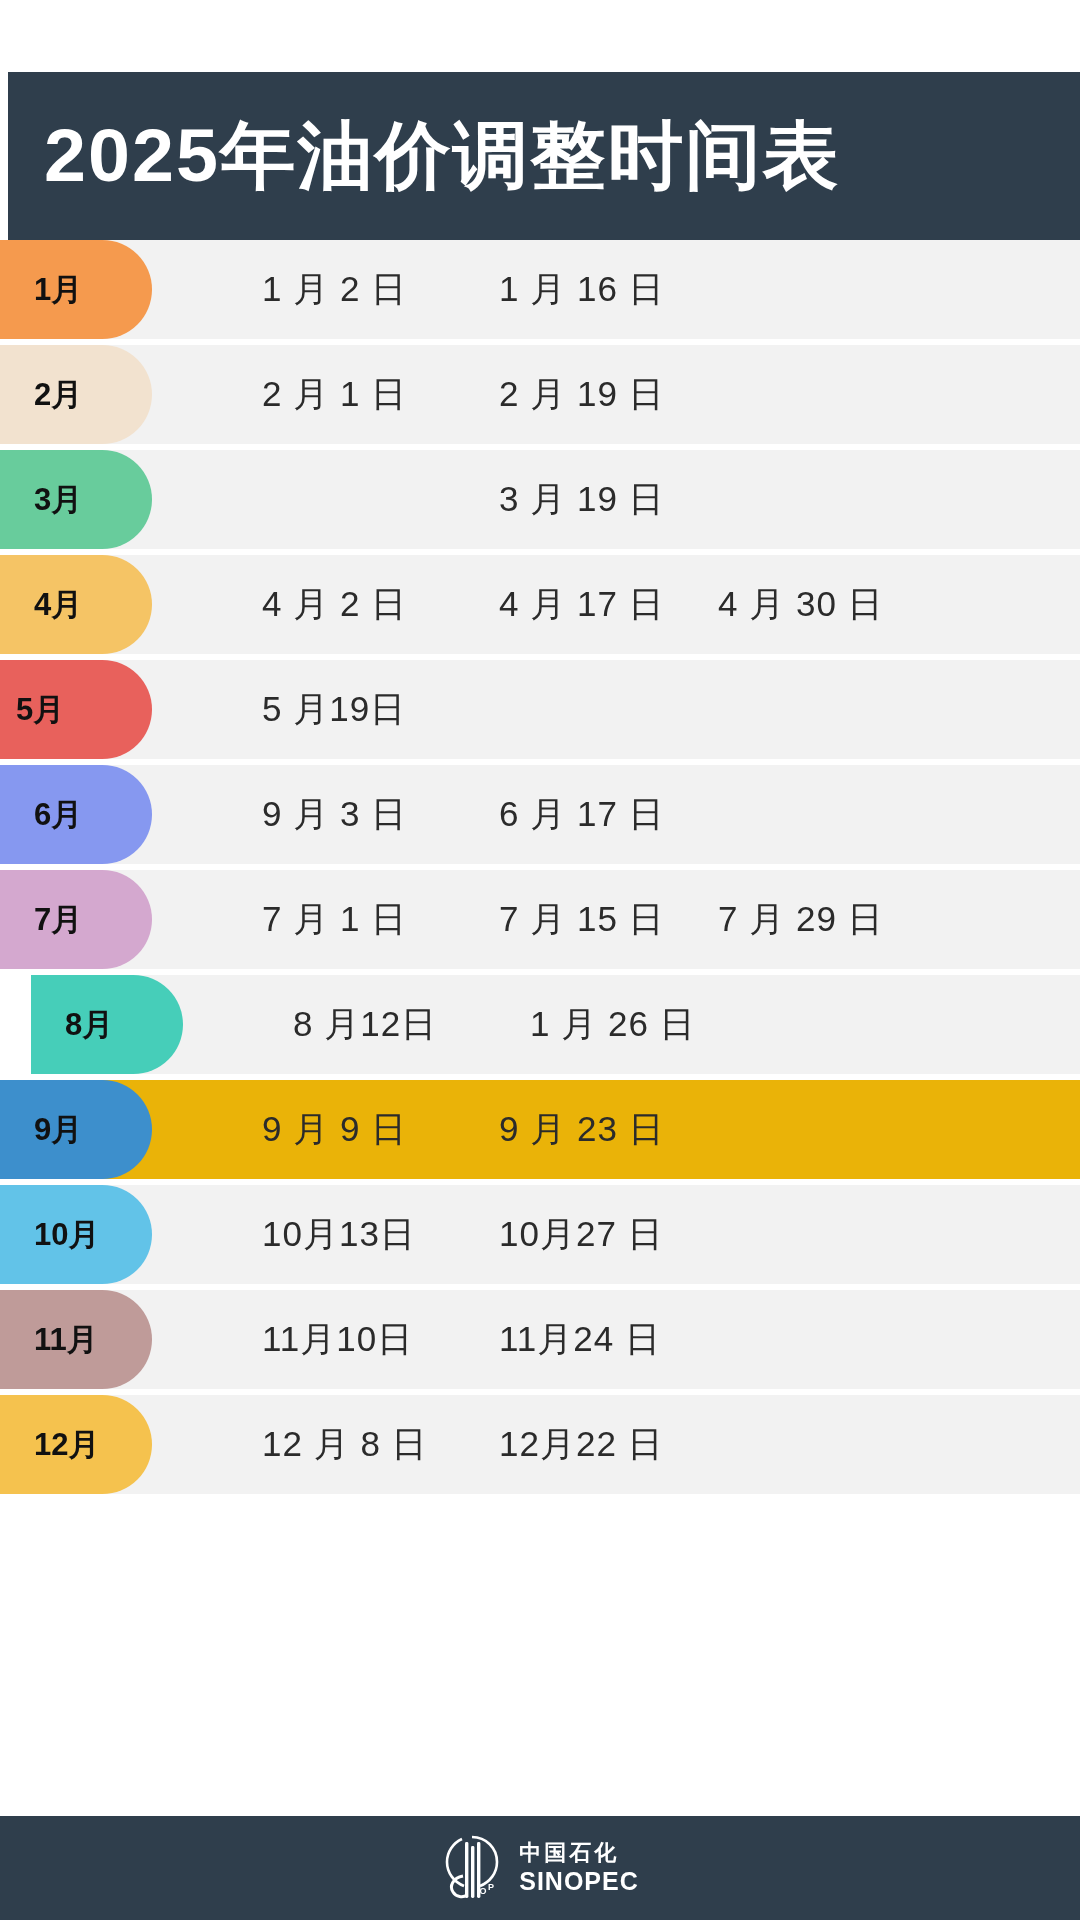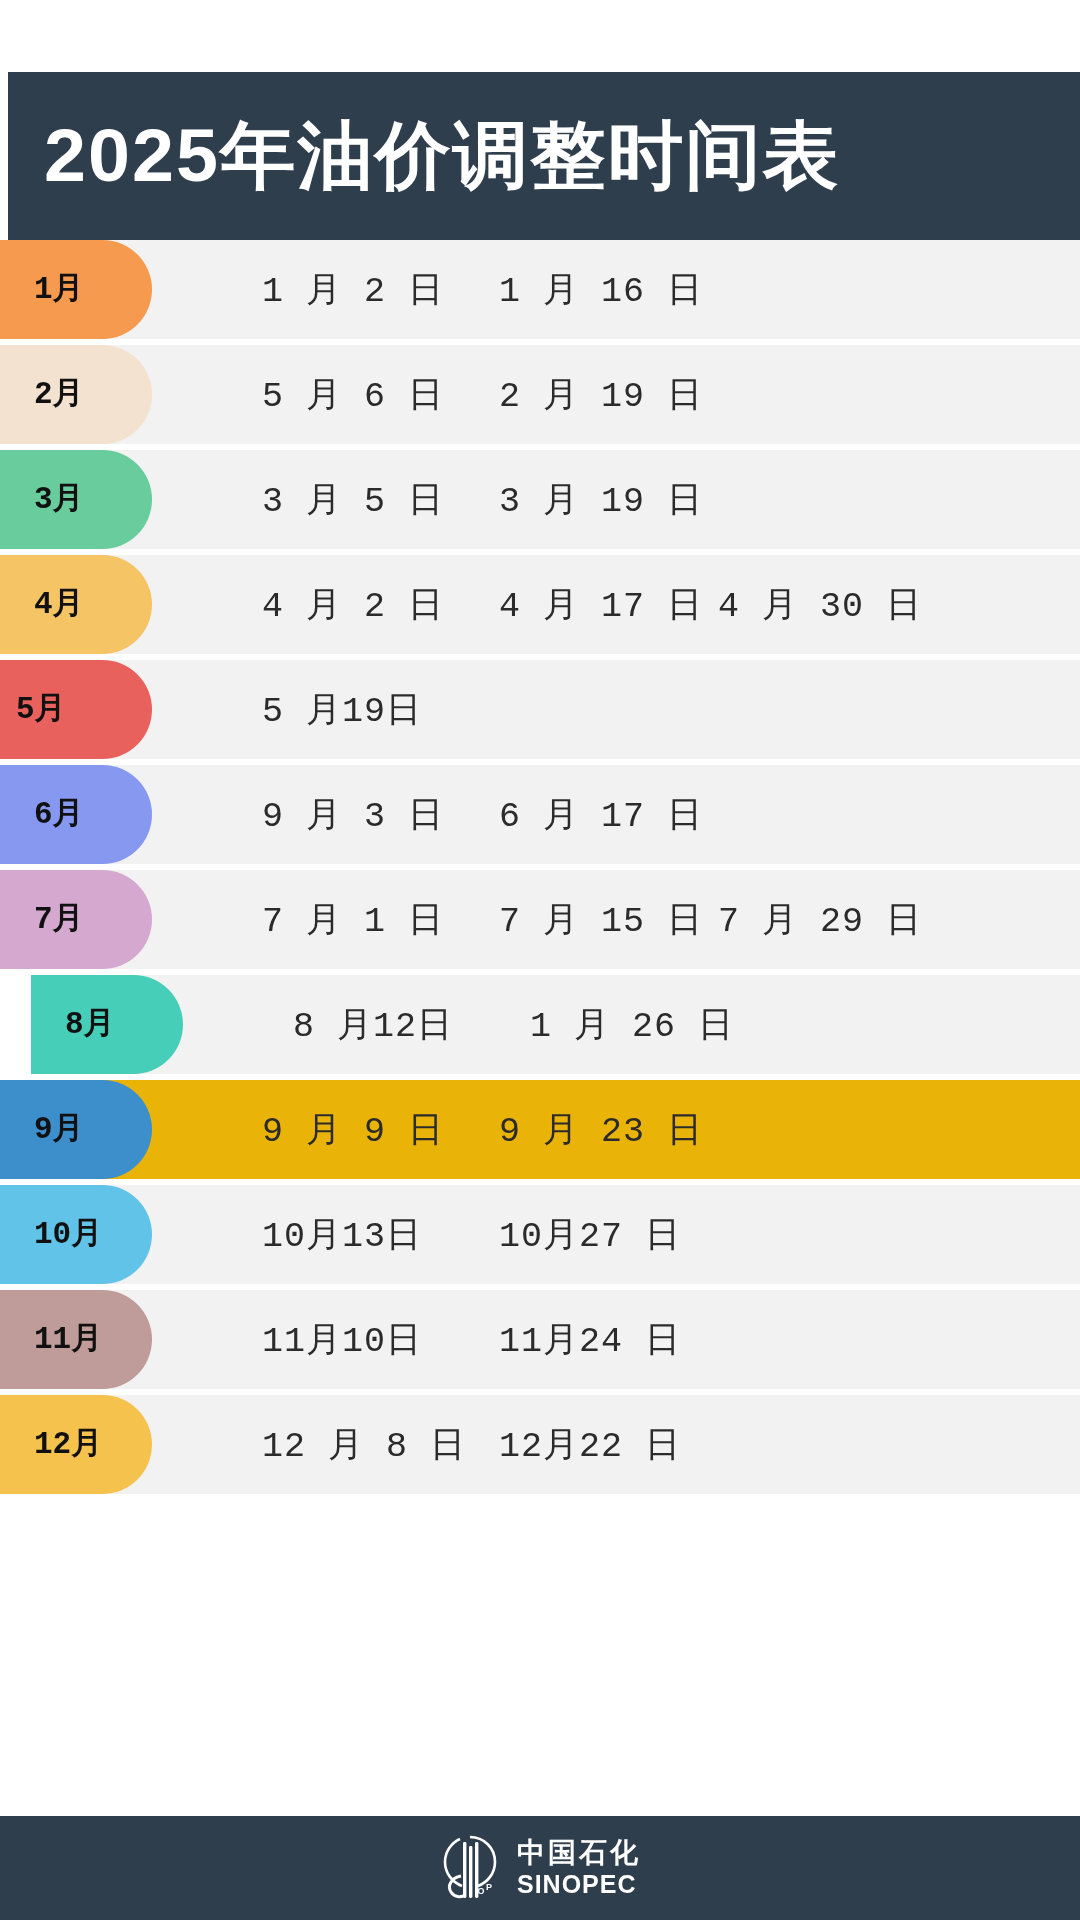--- a/index.html
+++ b/index.html
@@ -39,21 +39,20 @@
     transform: scaleX(1.02);
     transform-origin: left center;
   }
 
   
   .table {
     position: absolute;
     left: 0;
     top: 240px;
     width: 1080px;
-    font-family: Liberation Mono, monospace;
   }
   .row {
     position: relative;
     width: 1080px;
     height: 99px;
     background: #f2f2f2;
     margin-bottom: 6px;
     display: flex;
     align-items: center;
   }
@@ -119,21 +118,21 @@
     flex: 0 0 auto;
   }
   .logo-text {
     display: flex;
     flex-direction: column;
     justify-content: center;
     line-height: 1;
   }
   .logo-cn {
     color: #ffffff;
-    font-size: 28px;
+    font-size: 22px;
     font-weight: 700;
     letter-spacing: 3px;
   }
   .logo-en {
     color: #ffffff;
     font-size: 25px;
     font-weight: 700;
     letter-spacing: 1px;
     margin-top: 5px;
   }
@@ -153,30 +152,29 @@
       <div class="dates">
         <div class="date c0">1 月 2 日</div>
         <div class="date c1">1 月 16 日</div>
       </div>
     </div>
     <div class="row" style="background: rgb(242, 242, 242);">
       <div class="pill" style="background: rgb(242, 226, 207);">
         <span class="pill-label">2月</span>
       </div>
       <div class="dates">
-        <div class="date c0">5 月 6 日</div>
+        <div class="date c0">2 月 1 日</div>
         <div class="date c1">2 月 19 日</div>
       </div>
     </div>
     <div class="row" style="background: rgb(242, 242, 242);">
       <div class="pill" style="background: rgb(104, 204, 156);">
         <span class="pill-label">3月</span>
       </div>
       <div class="dates">
-        <div class="date c0">3 月 5 日</div>
         <div class="date c1">3 月 19 日</div>
       </div>
     </div>
     <div class="row" style="background: rgb(242, 242, 242);">
       <div class="pill" style="background: rgb(245, 196, 101);">
         <span class="pill-label">4月</span>
       </div>
       <div class="dates">
         <div class="date c0">4 月 2 日</div>
         <div class="date c1">4 月 17 日</div>

